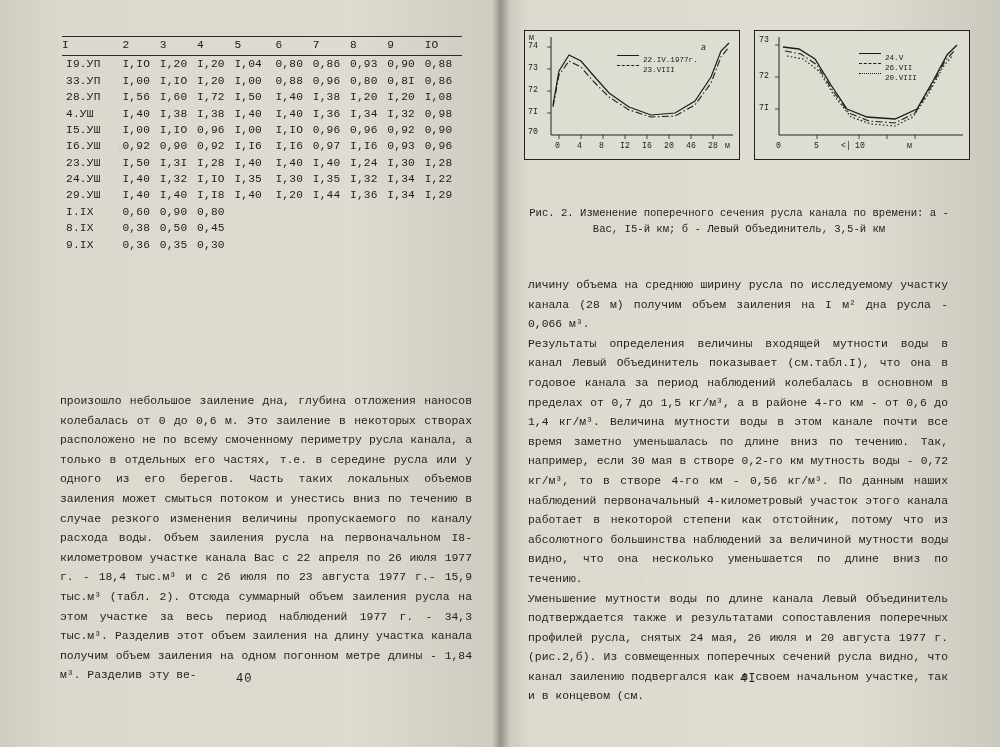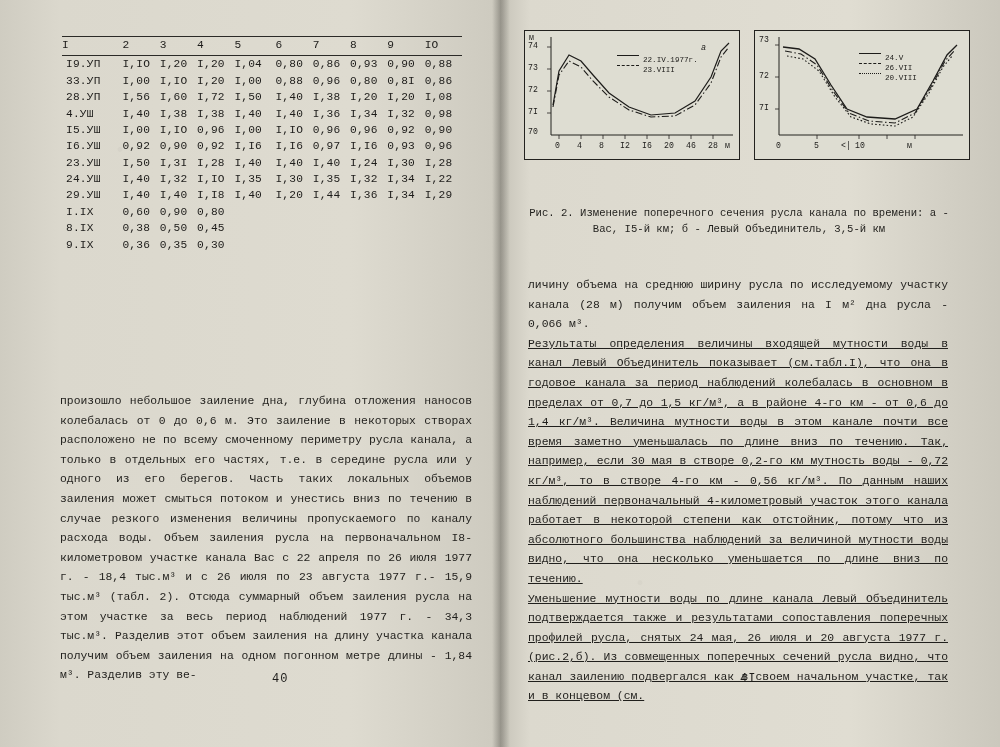--- a/index.html
+++ b/index.html
@@ -69,26 +69,26 @@
     font-family:"Liberation Mono","DejaVu Sans Mono",monospace;
     font-size:11.4px;
     line-height:19.6px;
     text-align:justify;
     color:#201f1c;
   }
   .body-text p{margin:14px 0 0 0;text-indent:0;}
   .body-text p + p{margin-top:0;}
   .left-body{left:60px;top:378px;width:412px;}
   .right-body{left:528px;top:262px;width:420px;}
-  .indent{text-indent:22px;text-decoration:underline;}
+  .indent{text-indent:22px;}
 
   .folio{
     position:absolute;font-size:12px;letter-spacing:1px;
   }
-  .folio.l{left:236px;top:672px;margin-left:36px;}
+  .folio.l{left:236px;top:672px;}
   .folio.r{left:740px;top:672px;}
 
   
   .figure{
     position:absolute;left:524px;top:30px;width:444px;height:160px;
   }
   .fig-box{
     position:absolute;top:0;height:128px;
     border:1.1px solid #23221f;
     background:#deddd2;

